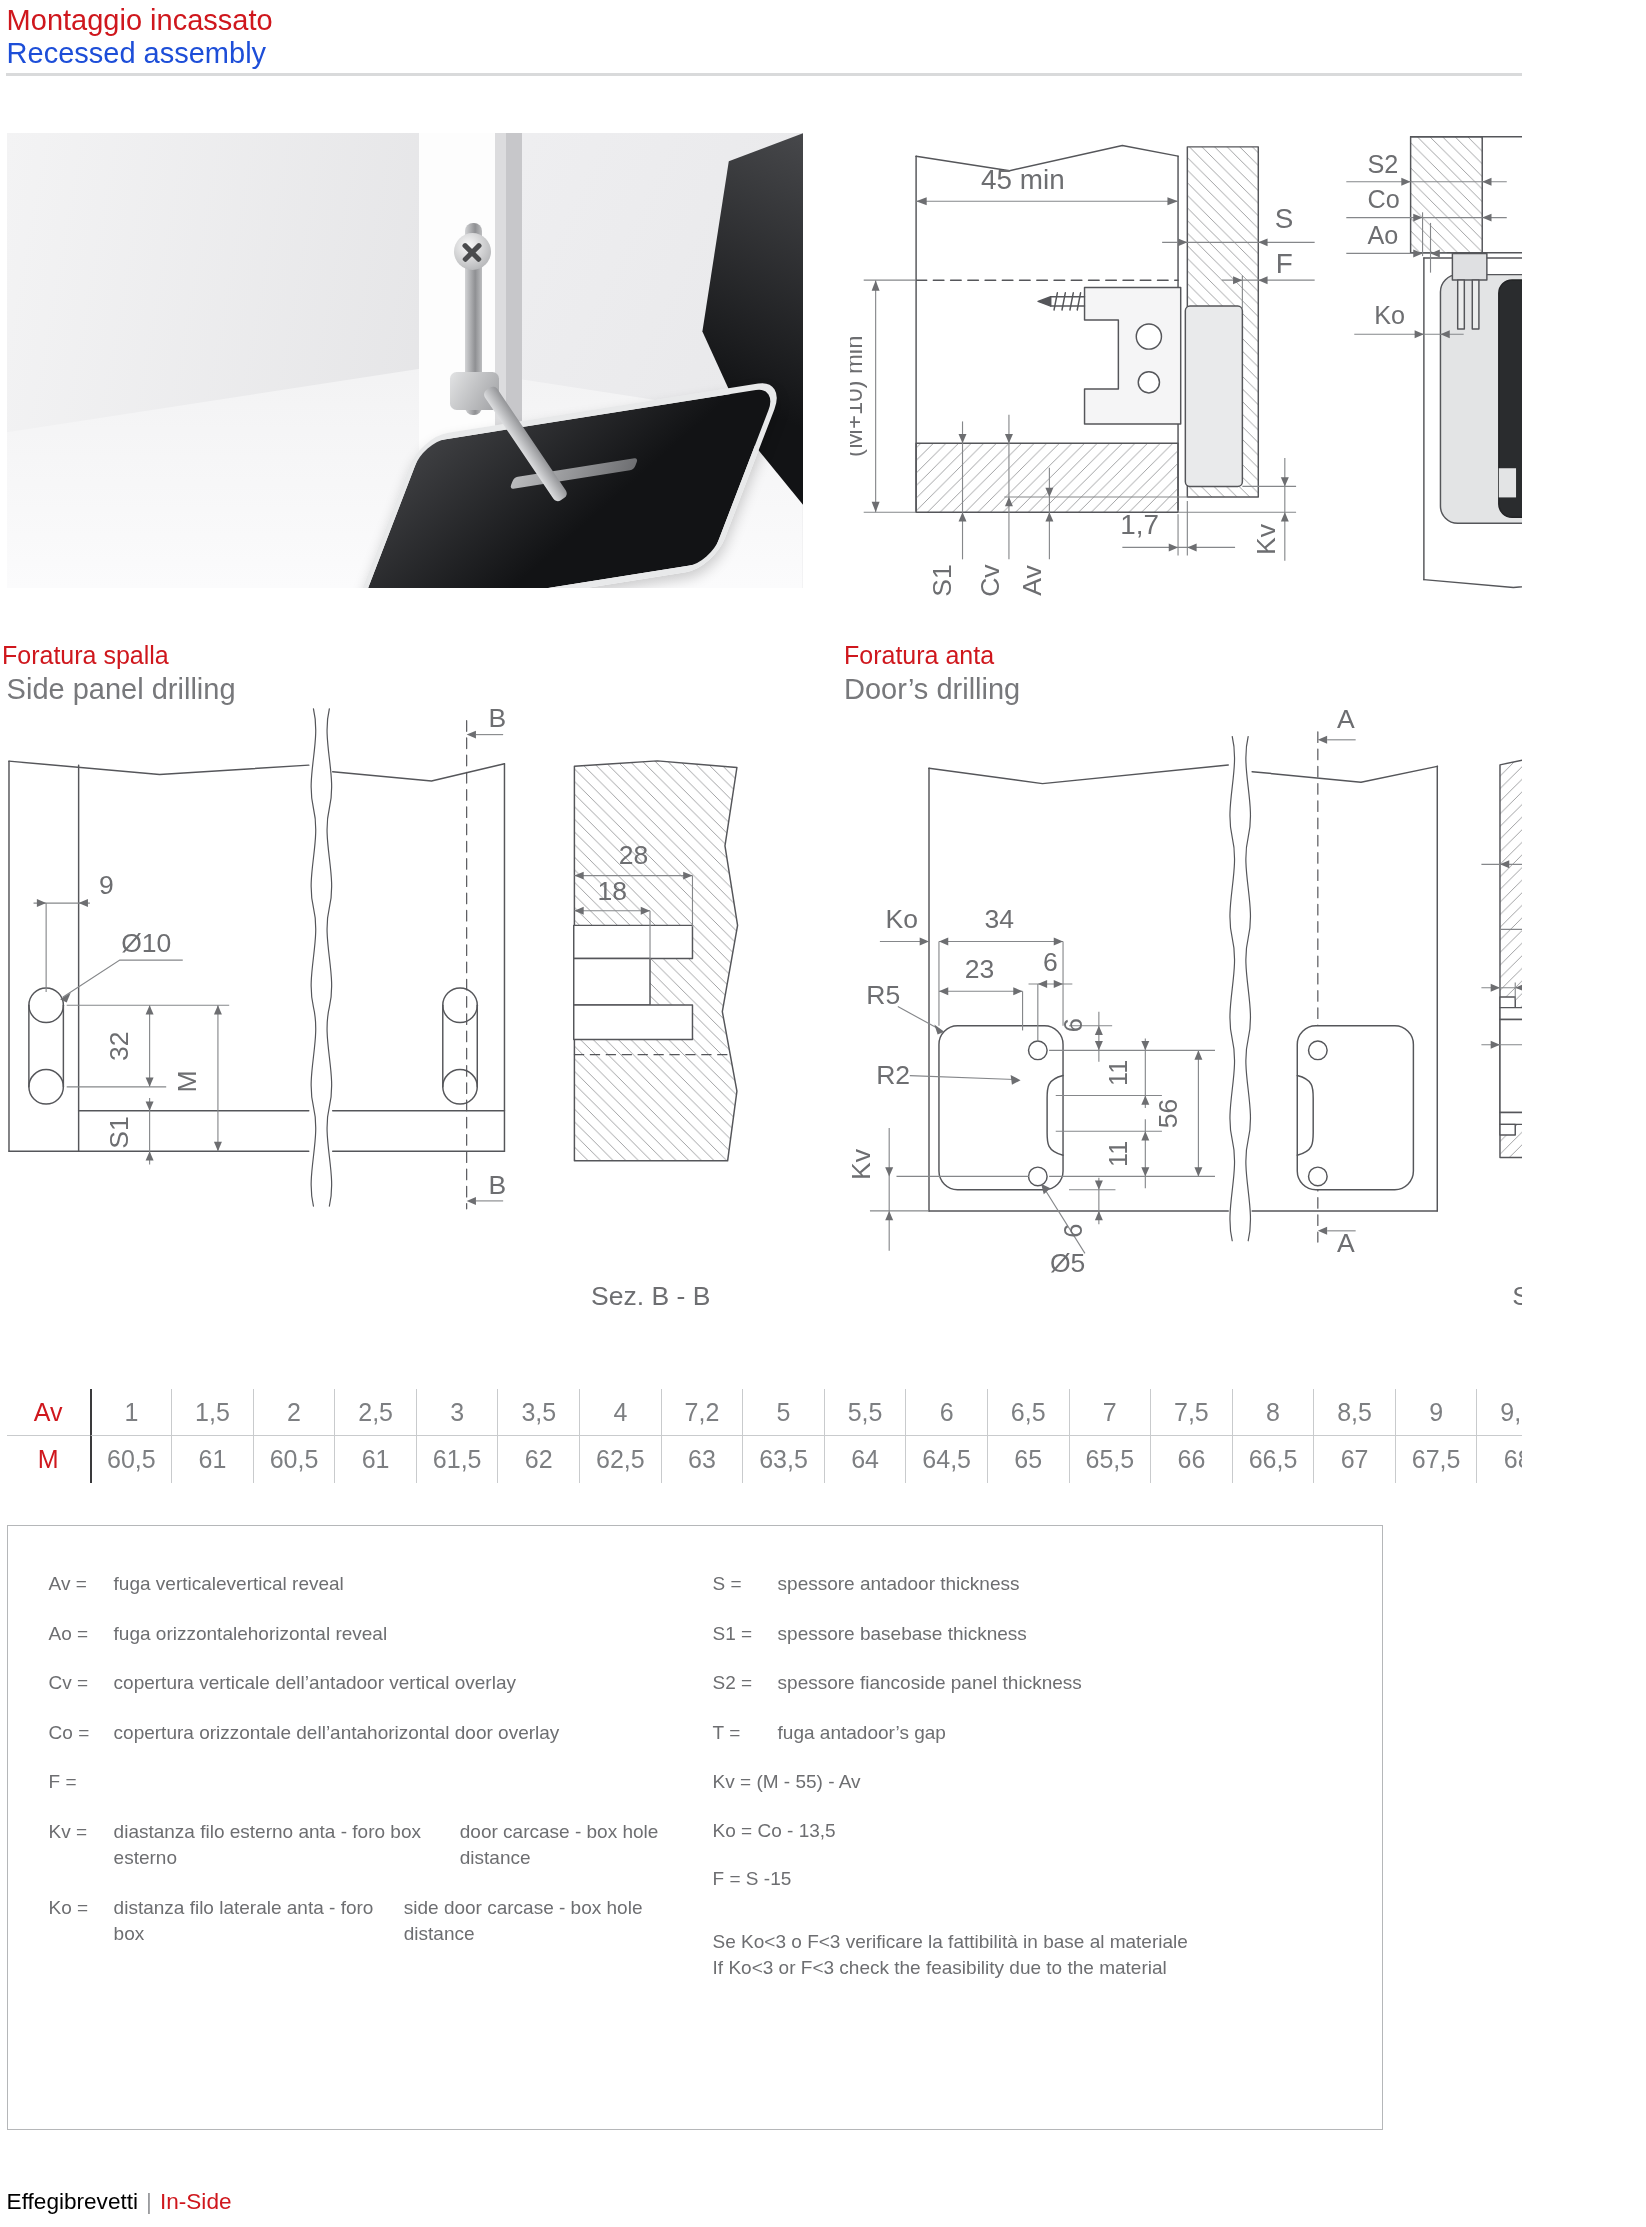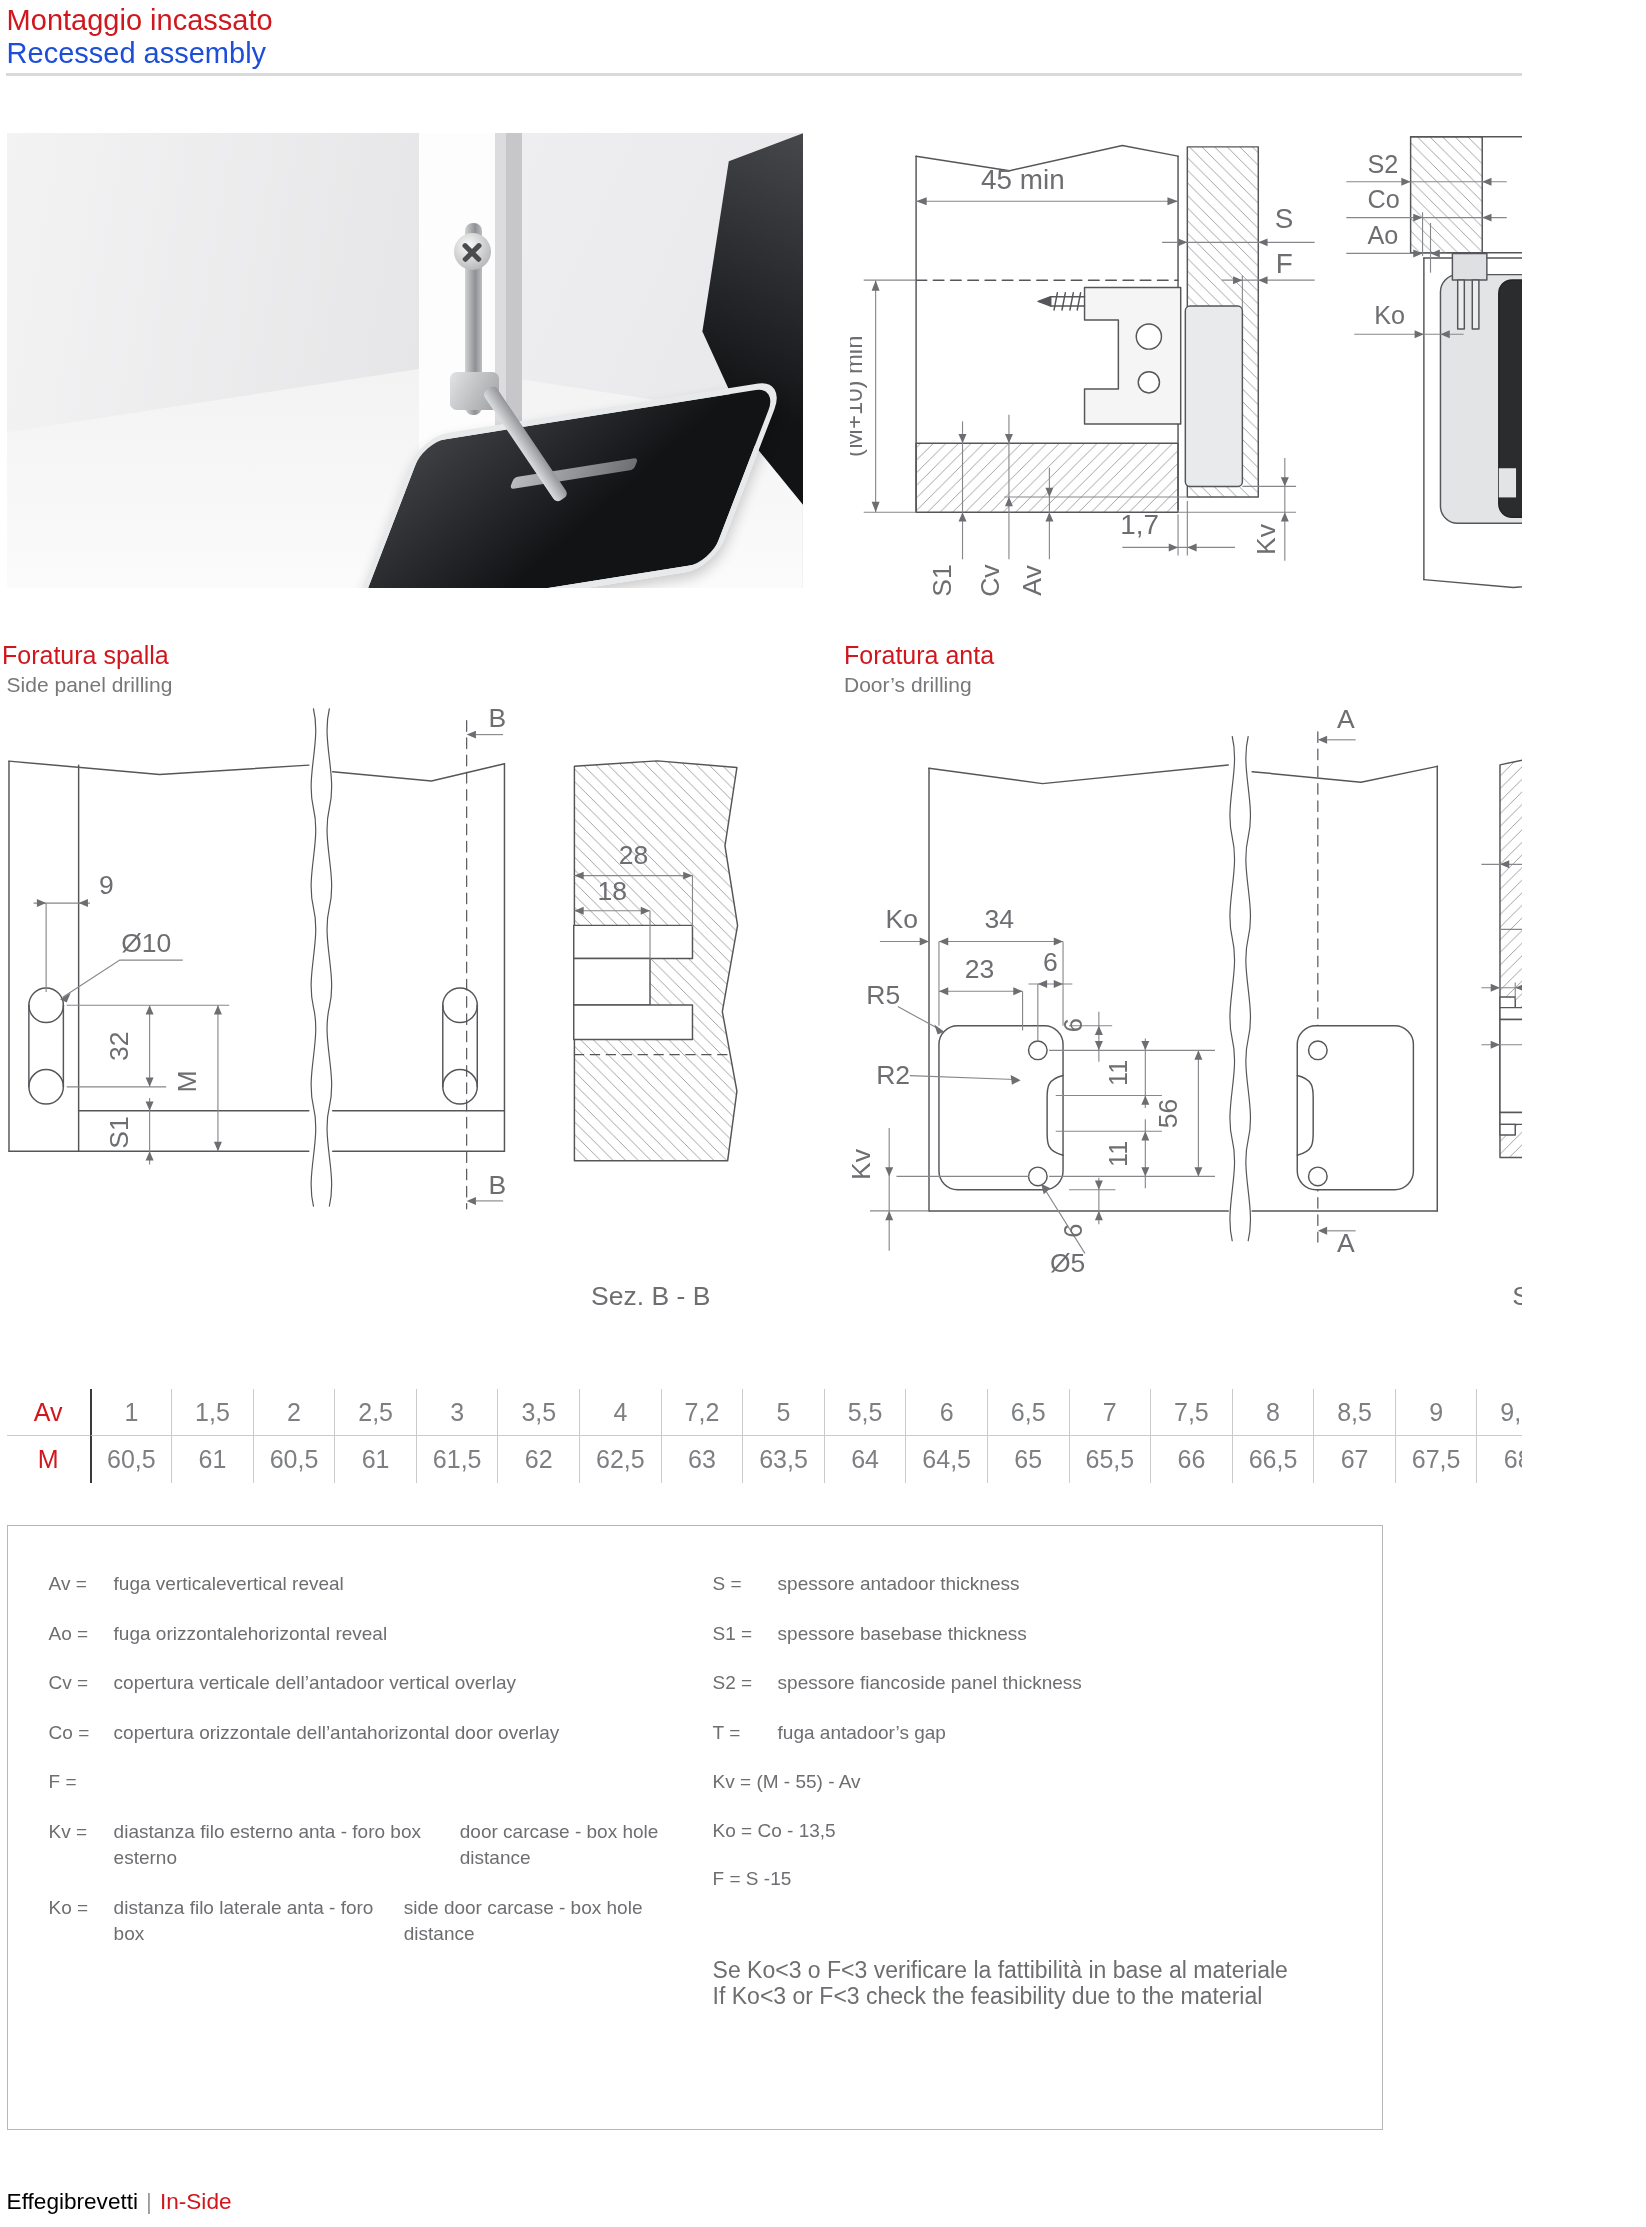--- a/index.html
+++ b/index.html
@@ -2,21 +2,21 @@
 <html style="font-size:10.6px"><head>
 <meta charset="utf-8">
 <style>
   html,body{margin:0;padding:0;background:#ffffff;}
   body{font-family:"Liberation Sans", sans-serif; color:#6d6e71;}
   #page{position:relative;width:1522px;height:2227px;background:#fff;overflow:hidden;}
   .abs{position:absolute;}
   .title-it{font-size:29px;color:#cf171d;}
   .title-en{font-size:29px;color:#1d4ed8;}
   .sec-it{font-size:25px;color:#cf171d;}
-  .sec-en{font-size:21px;color:#77787b;}
+  .sec-en{font-size:29px;color:#77787b;}
   .rule{background:#d9dadb;height:3.3px;}
   
   #photo{left:6.6px;top:133px;width:796px;height:455px;overflow:hidden;
          background:linear-gradient(115deg,#f7f7f8 0%,#efeff1 45%,#e7e7e9 100%);}
   .ph-wall{left:0;top:0;width:438px;height:455px;background:linear-gradient(100deg,#f3f3f4,#e4e4e6);
            clip-path:polygon(0 0,100% 0,100% 60%,0 82%);}
   .ph-floor{left:0;top:219px;width:796px;height:236px;background:linear-gradient(180deg,#f2f2f3,#fbfbfc);
             clip-path:polygon(0 34%,54% 6%,100% 30%,100% 100%,0 100%);}
   .ph-panel{left:412px;top:0;width:103px;height:335px;
             background:linear-gradient(90deg,#fdfdfd 0 74%,#dcdcde 74% 84%,#c7c7ca 84% 100%);}
@@ -53,21 +53,21 @@
   .t-first{border-left:2px solid #3a3a3c;}
   
   #legend{left:6.6px;top:1525px;width:1376px;height:605px;border:1.3px solid #b5b7b9;box-sizing:border-box;
           display:flex;padding:45px 0 0 41px;}
   .lg-col{display:flex;flex-direction:column;}
   .lg-col-left{width:664px;}
   .lg-entry{display:flex;margin-bottom:23px;}
   .lg-term{width:65px;font-size:19px;line-height:26.5px;color:#6d6e71;flex:none;}
   .lg-lines{display:flex;flex-direction:row;font-size:19px;line-height:26.5px;color:#6d6e71;}
   .lg-formula{font-size:19px;line-height:26.5px;margin-bottom:22px;color:#6d6e71;}
-  .lg-note{margin-top:42px;font-size:23px;line-height:26.5px;color:#6d6e71;}
+  .lg-note{margin-top:14px;font-size:19px;line-height:26.5px;color:#6d6e71;}
   
   #footer{left:6.6px;top:2189px;font-size:22.6px;}
   #footer .brand{color:#000000;}
   #footer .sep{color:#9a9b9e;padding:0 8px;}
   #footer .prod{color:#cf171d;}
 </style>
 </head>
 <body>
 
 <div id="page">

